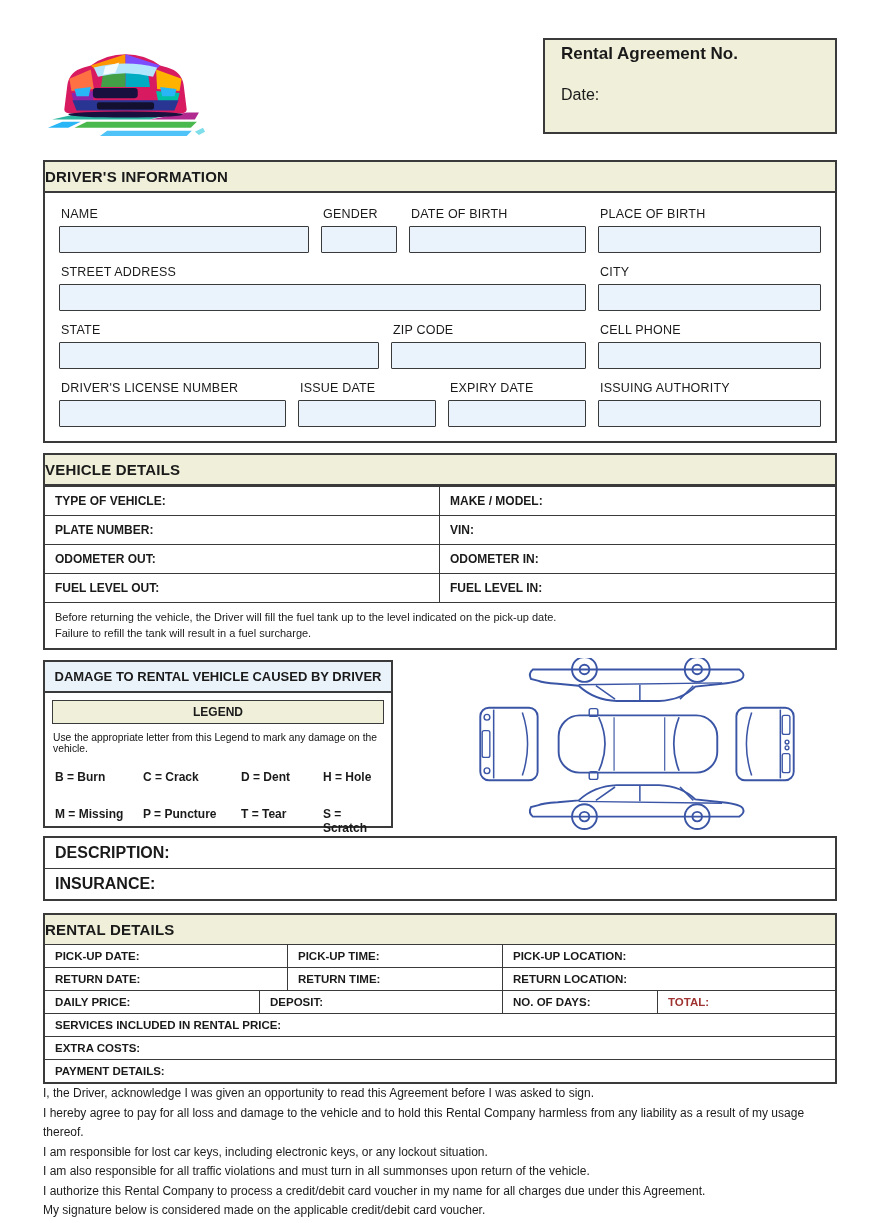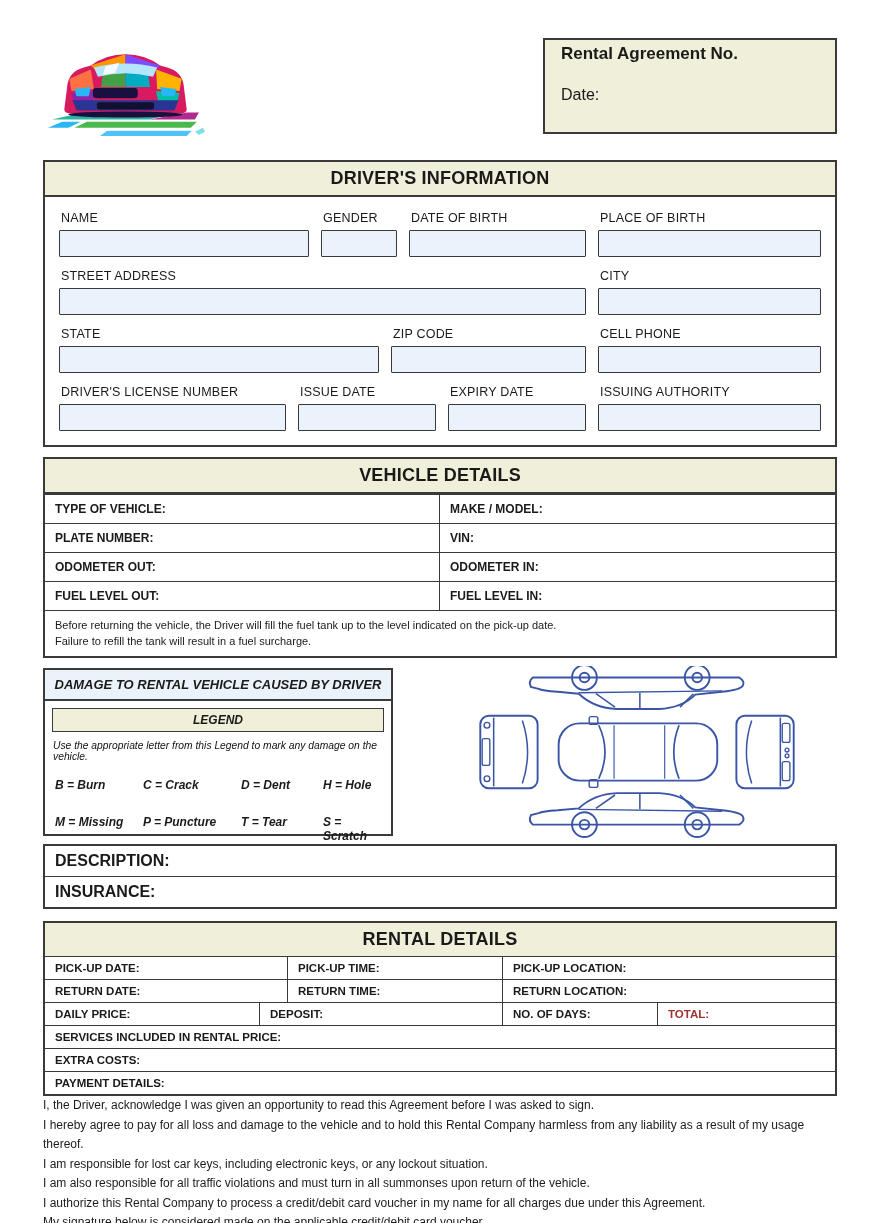--- a/index.html
+++ b/index.html
@@ -23,21 +23,21 @@
     background: #F0EFD9; border: 2px solid #3a3a3a;
     padding: 4px 16px;
   }
   .agree-box .title { font-size: 17px; font-weight: bold; }
   .agree-box .date { font-size: 16px; margin-top: 22px; }
 
   
   .section { border: 2px solid #3a3a3a; background: #fff; }
   .sec-head {
     background: #F0EFD9; border-bottom: 2px solid #3a3a3a;
-    text-align: center; font-weight: bold; font-size: 18px;
+    font-weight: bold; font-size: 15px;
     padding: 6px 0; letter-spacing: .2px;
   }
 
   
   .di-body { padding: 10px 14px 14px 14px; }
   .f-row { display: flex; gap: 12px; margin-top: 8px; }
   .f-row:first-child { margin-top: 0; }
   .field { display: flex; flex-direction: column; }
   .field .lbl { font-weight: normal; font-size: 12.5px; letter-spacing: .2px; padding: 4px 2px 5px 2px; }
   .field input {
@@ -50,21 +50,21 @@
   
   .vd-row { display: flex; border-top: 1.5px solid #3a3a3a; }
   .vd-row:first-of-type { border-top: none; }
   .vd-cell { font-weight: bold; font-size: 12px; padding: 7px 10px; }
   .vd-left { width: 50%; border-right: 1.5px solid #3a3a3a; }
   .vd-right { width: 50%; }
   .vd-note { border-top: 1.5px solid #3a3a3a; padding: 6px 10px 7px 10px; font-size: 11px; line-height: 16px; }
 
   
   .damage-wrap { display: flex; margin-top: 10px; height: 168px; }
-  .damage-box { width: 350px; flex: none; border: 2px solid #3a3a3a; font-style: italic; }
+  .damage-box { width: 350px; flex: none; border: 2px solid #3a3a3a; }
   .damage-title {
     background: #EAF2FA; border-bottom: 2px solid #3a3a3a;
     font-weight: bold; font-size: 13px; text-align: center; padding: 7px 4px;
   }
   .legend-bar {
     margin: 7px 7px 0 7px; background: #F0EFD9; border: 1.5px solid #3a3a3a;
     text-align: center; font-weight: bold; font-size: 12px; padding: 4px 0;
   }
   .legend-note { font-size: 10.3px; padding: 8px 8px 0 8px; color: #111; }
   .legend-grid {

